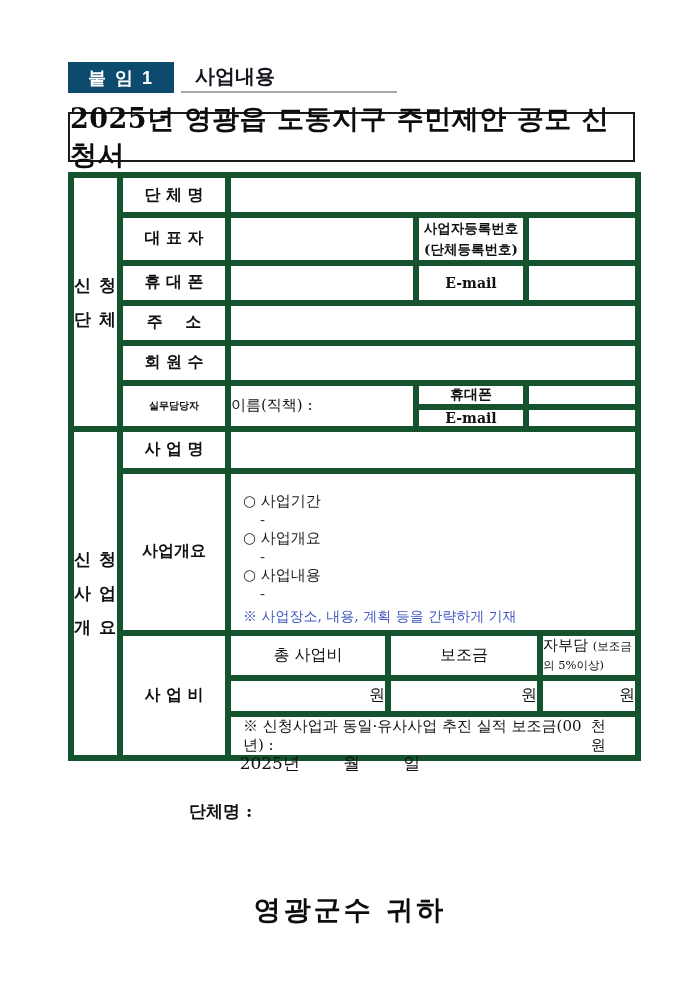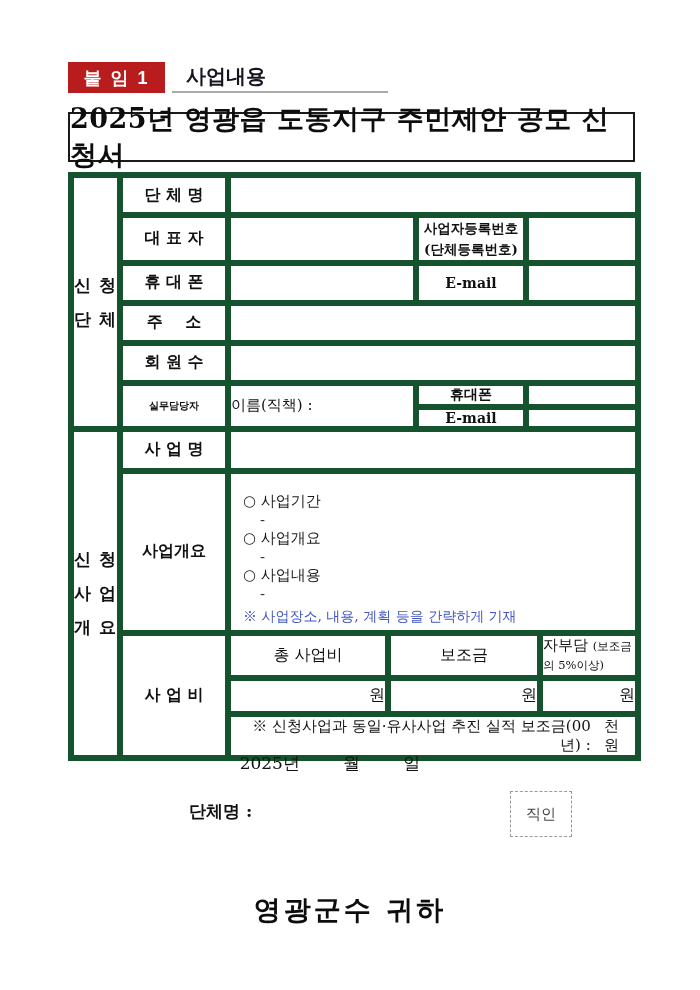--- a/index.html
+++ b/index.html
@@ -6,21 +6,21 @@
   .page {
     position:relative; width:700px; height:990px; background:#ffffff;
     font-family:"DejaVu Serif","Liberation Serif",serif; color:#111;
     overflow:hidden;
   }
   .pre { white-space:pre; }
 
   
   .hdr { position:absolute; left:68px; top:62px; display:flex; align-items:stretch; height:31px; }
   .badge {
-    width:97px; background:#b91c1c; color:#ffffff;
+    width:106px; background:#0c4a6e; color:#ffffff;
     font-family:"Liberation Sans","DejaVu Sans",sans-serif;
     font-weight:bold; font-size:18px; letter-spacing:2px;
     display:flex; align-items:center; justify-content:center;
   }
   .doc-type {
     width:216px; margin-left:7px; border-bottom:2px solid #a9a9a9;
     font-family:"Liberation Sans","DejaVu Sans",sans-serif;
     font-weight:bold; font-size:20px; color:#15151f;
     display:flex; align-items:center; padding-left:14px; box-sizing:border-box;
   }
@@ -46,21 +46,21 @@
   .lbl3 { font-weight:bold; font-size:14px; text-align:center; }
   .txt  { font-size:15px; text-align:left; padding-left:10px; }
   .overview { vertical-align:top; }
   .ov-wrap { padding:14px 6px 0 12px; font-size:15px; line-height:18.5px; color:#1a1a1a; }
   .ov-dash { padding-left:17px; color:#333; }
   .ov-note { margin-top:4px; color:#4156c0; font-size:14px; }
   .budget-h { font-size:16px; text-align:center; }
   .self-pay { font-size:15px; text-align:left; padding:2px 2px 2px 5px; line-height:1.3; }
   .self-sub { font-size:11.5px; }
   .won { font-size:16px; text-align:right; padding-right:10px; }
-  .budget-note { font-size:15px;text-align:right; }
+  .budget-note { font-size:15px; }
   .bn-wrap { display:flex; justify-content:space-between; align-items:center; padding:0 16px 0 12px; }
 
   
   .date-line { position:absolute; left:0; top:752px; width:660px; text-align:center; font-size:17px; }
   .org-sign  { position:absolute; left:189px; top:800px; font-size:17px; font-weight:bold; }
   .seal-box  {
     position:absolute; left:510px; top:791px; width:62px; height:46px;
     border:1px dashed #999; box-sizing:border-box; color:#444;
     font-family:"Liberation Sans","DejaVu Sans",sans-serif; font-size:15px;
     display:flex; align-items:center; justify-content:center;
@@ -186,16 +186,15 @@
           <span>※ 신청사업과 동일·유사사업 추진 실적 보조금(00년) :</span>
           <span>천원</span>
         </div>
       </td>
     </tr>
   </tbody>
     </table>
 
   <div class="date-line pre">2025년        월        일</div>
   <div class="org-sign">단체명 :</div>
-  <div class="seal-box">직인</div>
   <div class="recipient">영광군수 귀하</div>
 
 </div>
 
 </body></html>

